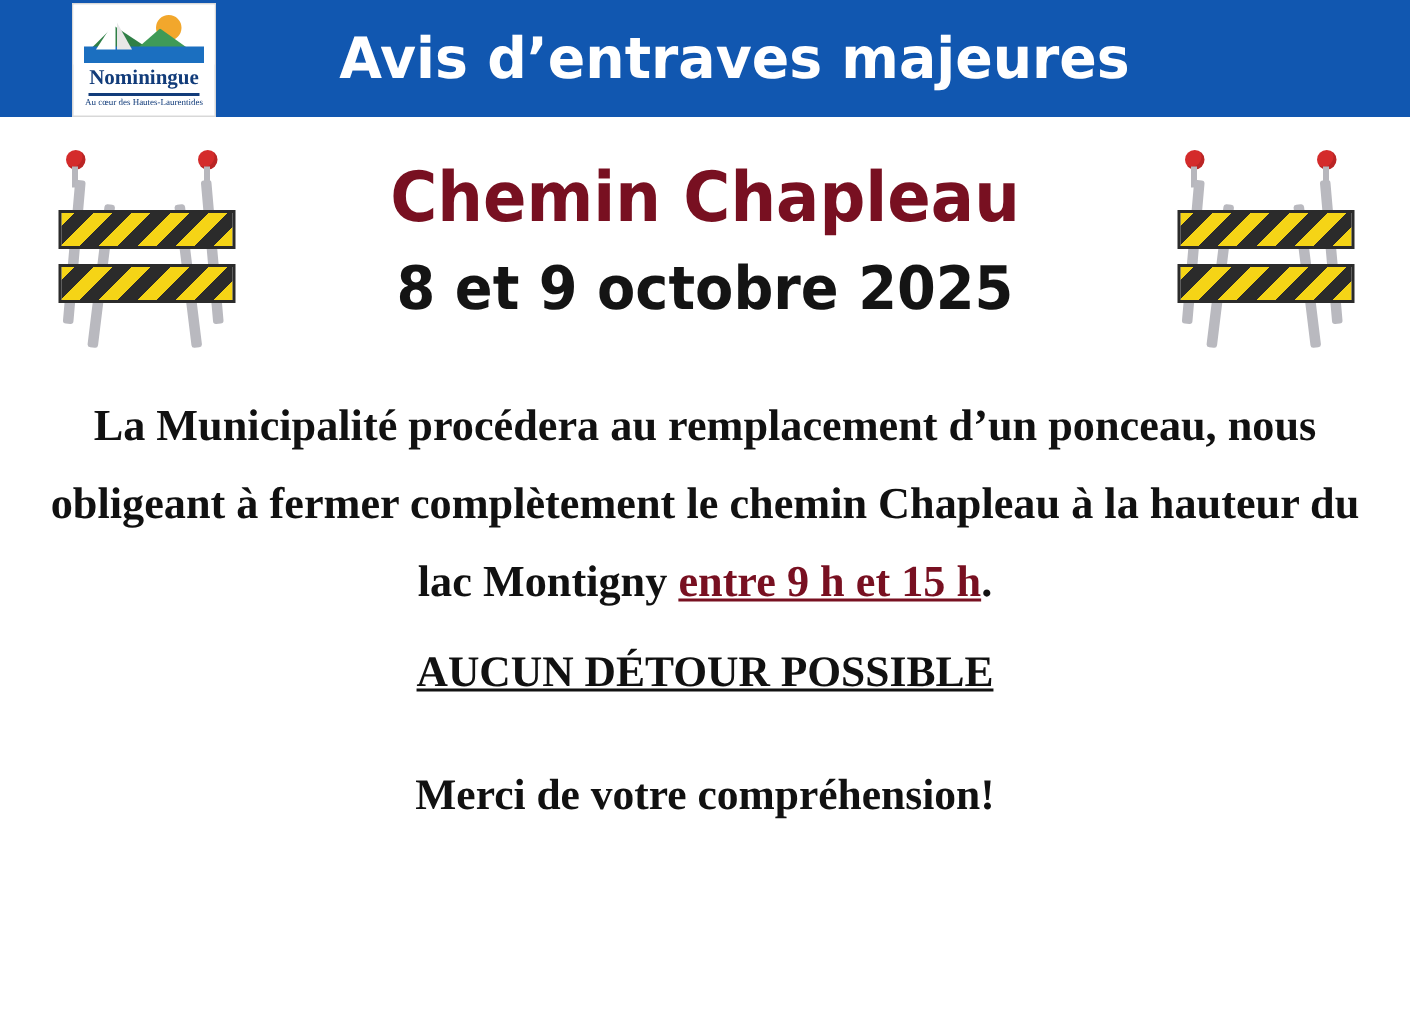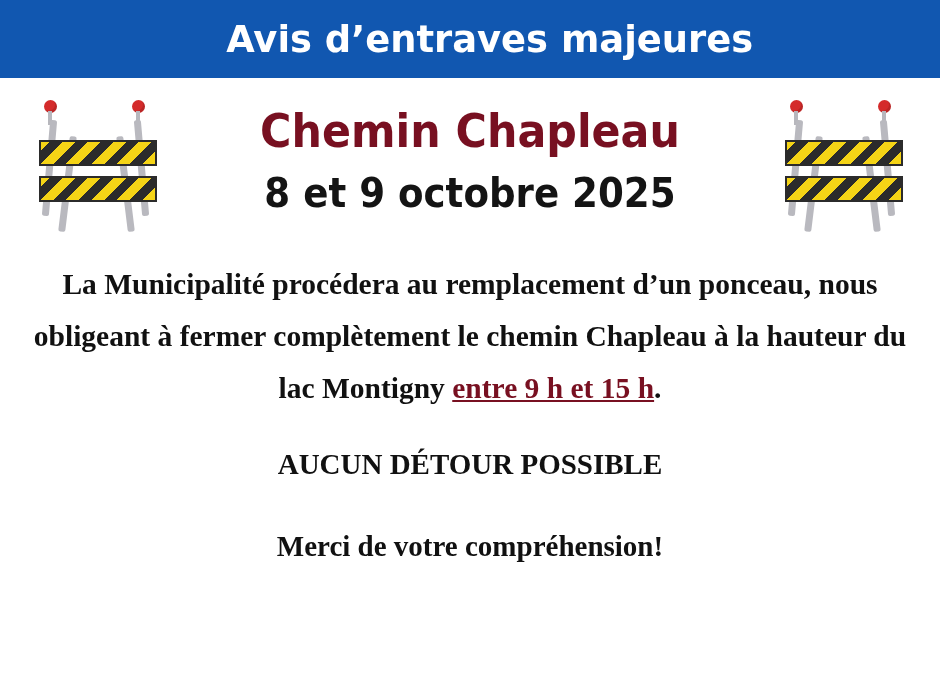--- a/index.html
+++ b/index.html
@@ -233,37 +233,52 @@
     line-height: 52px;
     margin: 0 auto;
   }
   .para.p-intro {
     width: 880px;
     font-size: 29.5px;
     font-weight: bold;
   }
   .para.p-block {
     width: 840px;
-    margin-top: 24px;
-    font-weight: bold;
+    margin-top: 8px;
+    font-weight: bold;
+    text-decoration: underline;
   }
   .para.p-thanks {
     width: 840px;
     margin-top: 30px;
     font-weight: bold;
   }
   .u-hours {
     text-decoration: underline;
     color: #781021;
   }
 </style>
 </head>
 <body>
 
 <div class="header">
+  <div class="logo">
+    <div class="logo-art">
+      <div class="sky"></div>
+      <div class="sun"></div>
+      <div class="hill1"></div>
+      <div class="hill2"></div>
+      <div class="water"></div>
+      <div class="sail"></div>
+      <div class="sail2"></div>
+    </div>
+    <div class="logo-name">Nominingue</div>
+    <div class="logo-rule"></div>
+    <div class="logo-sub">Au cœur des Hautes-Laurentides</div>
+  </div>
   <div class="header-title">Avis d’entraves majeures</div>
 </div>
 
 <div class="barricade left">
   <div class="bar-light l1"></div>
   <div class="bar-light l2"></div>
   <div class="bar-lightstem s1"></div>
   <div class="bar-lightstem s2"></div>
   <div class="bar-legs">
     <div class="leg a"></div>

